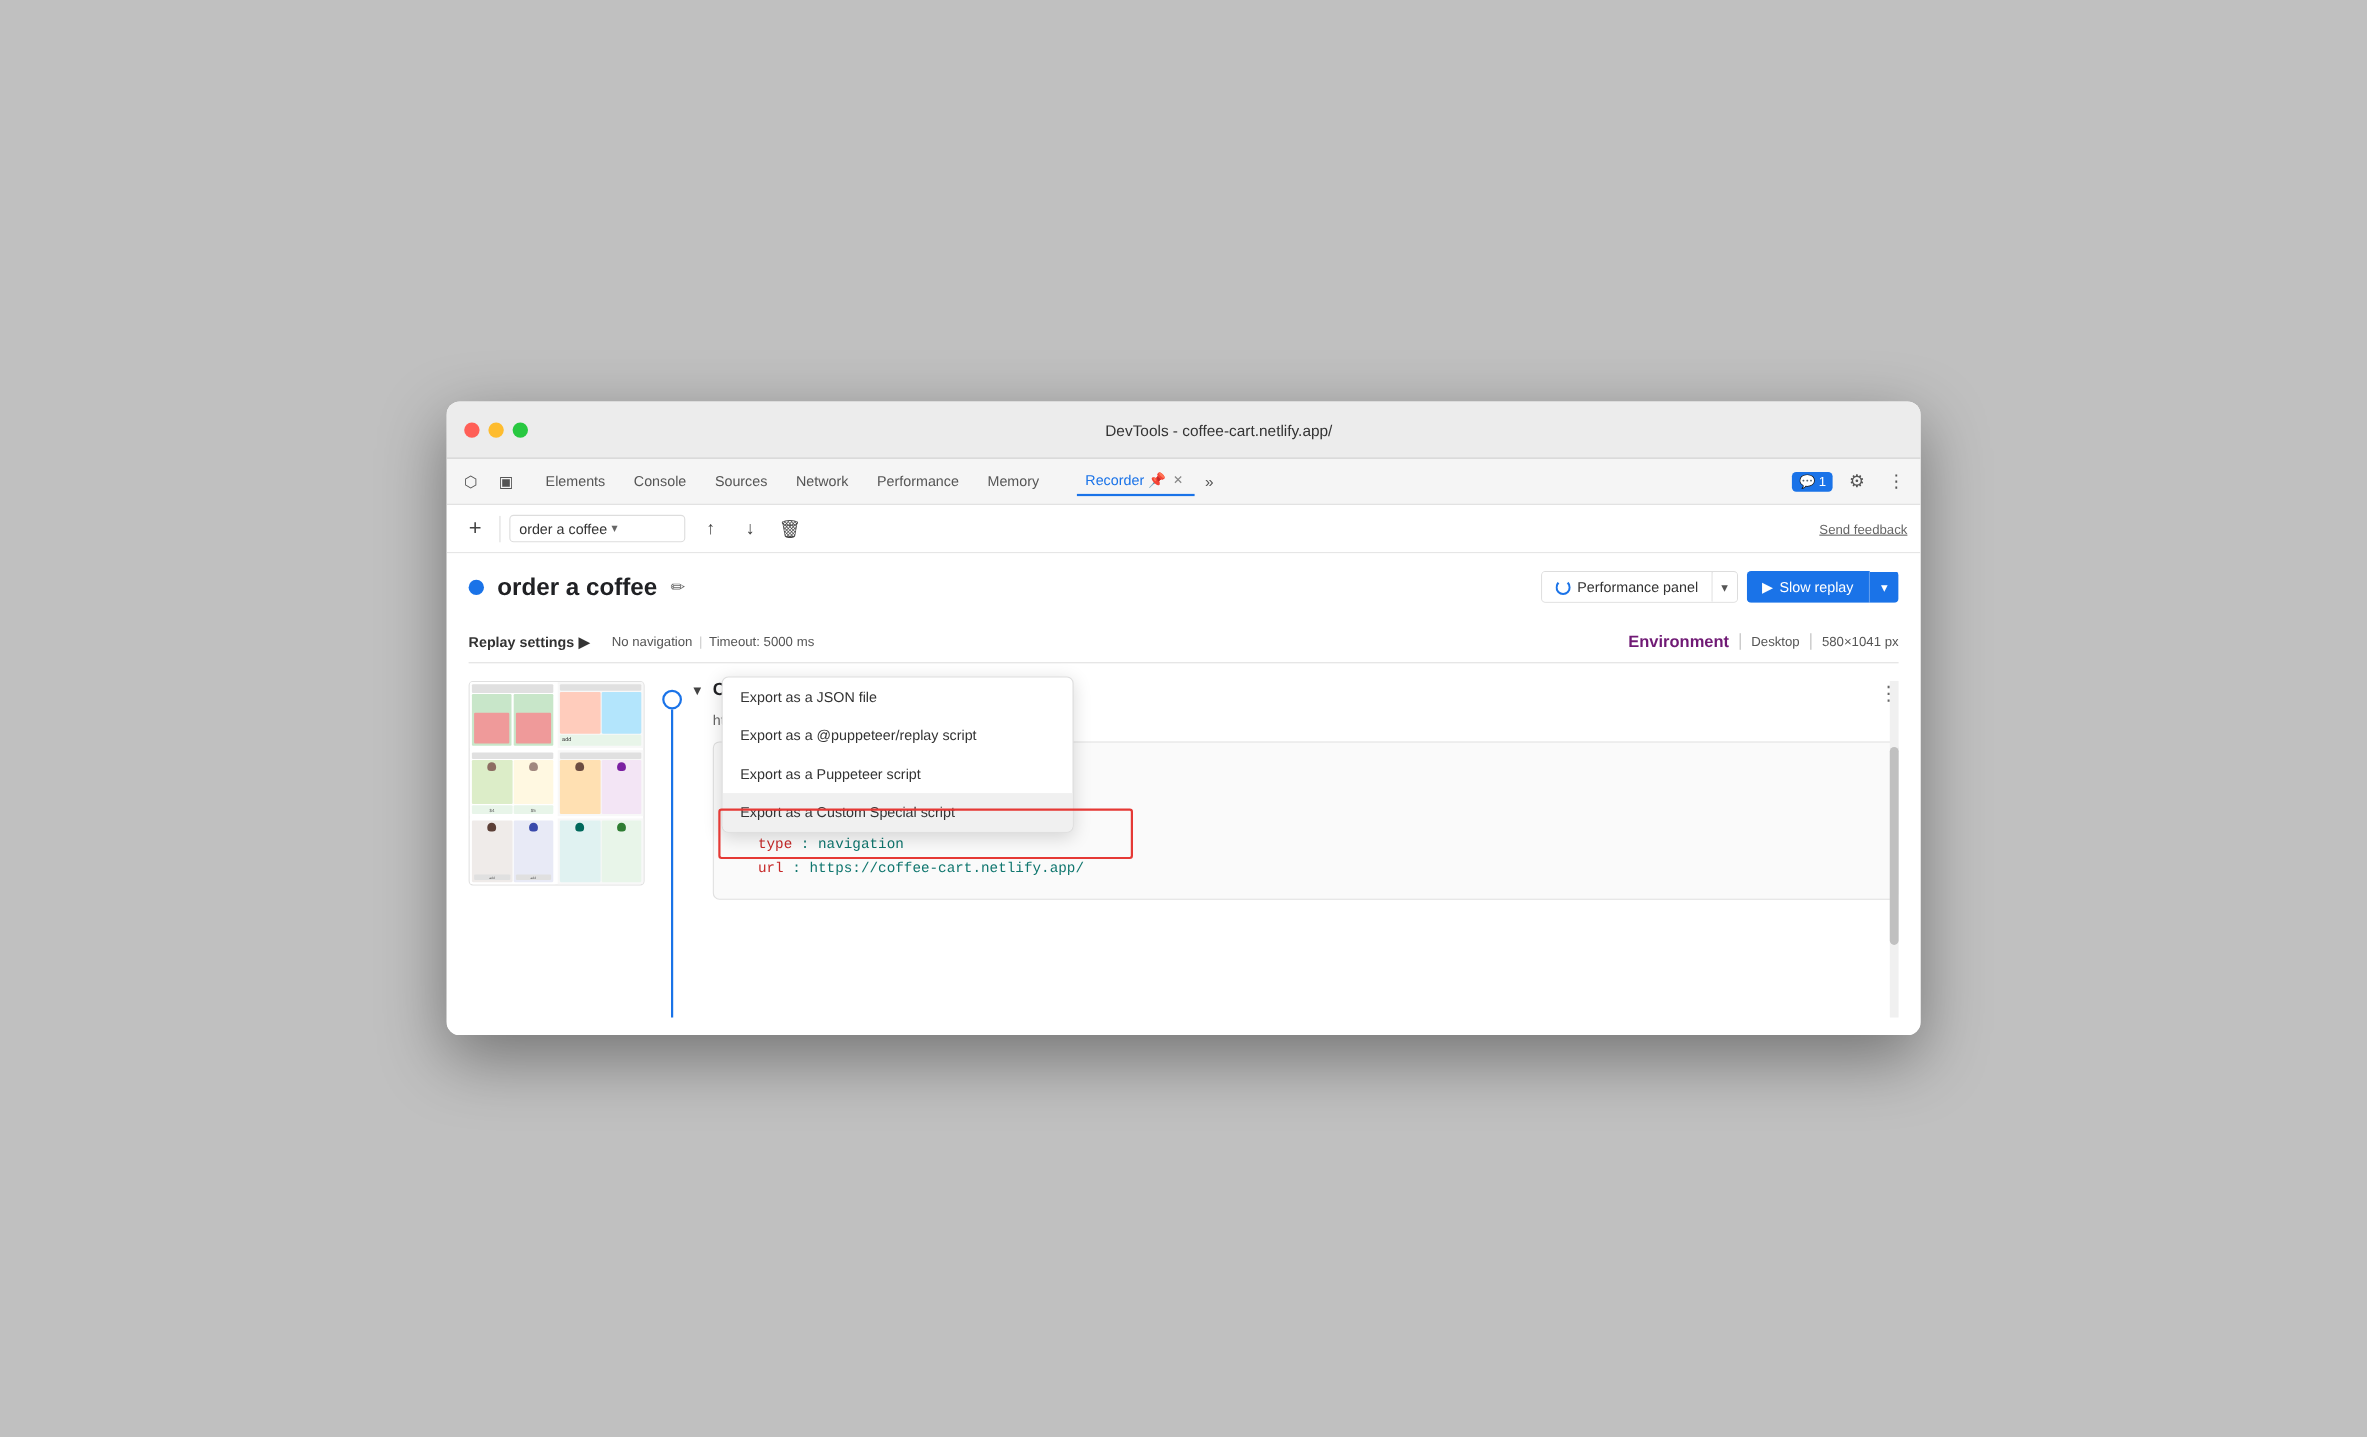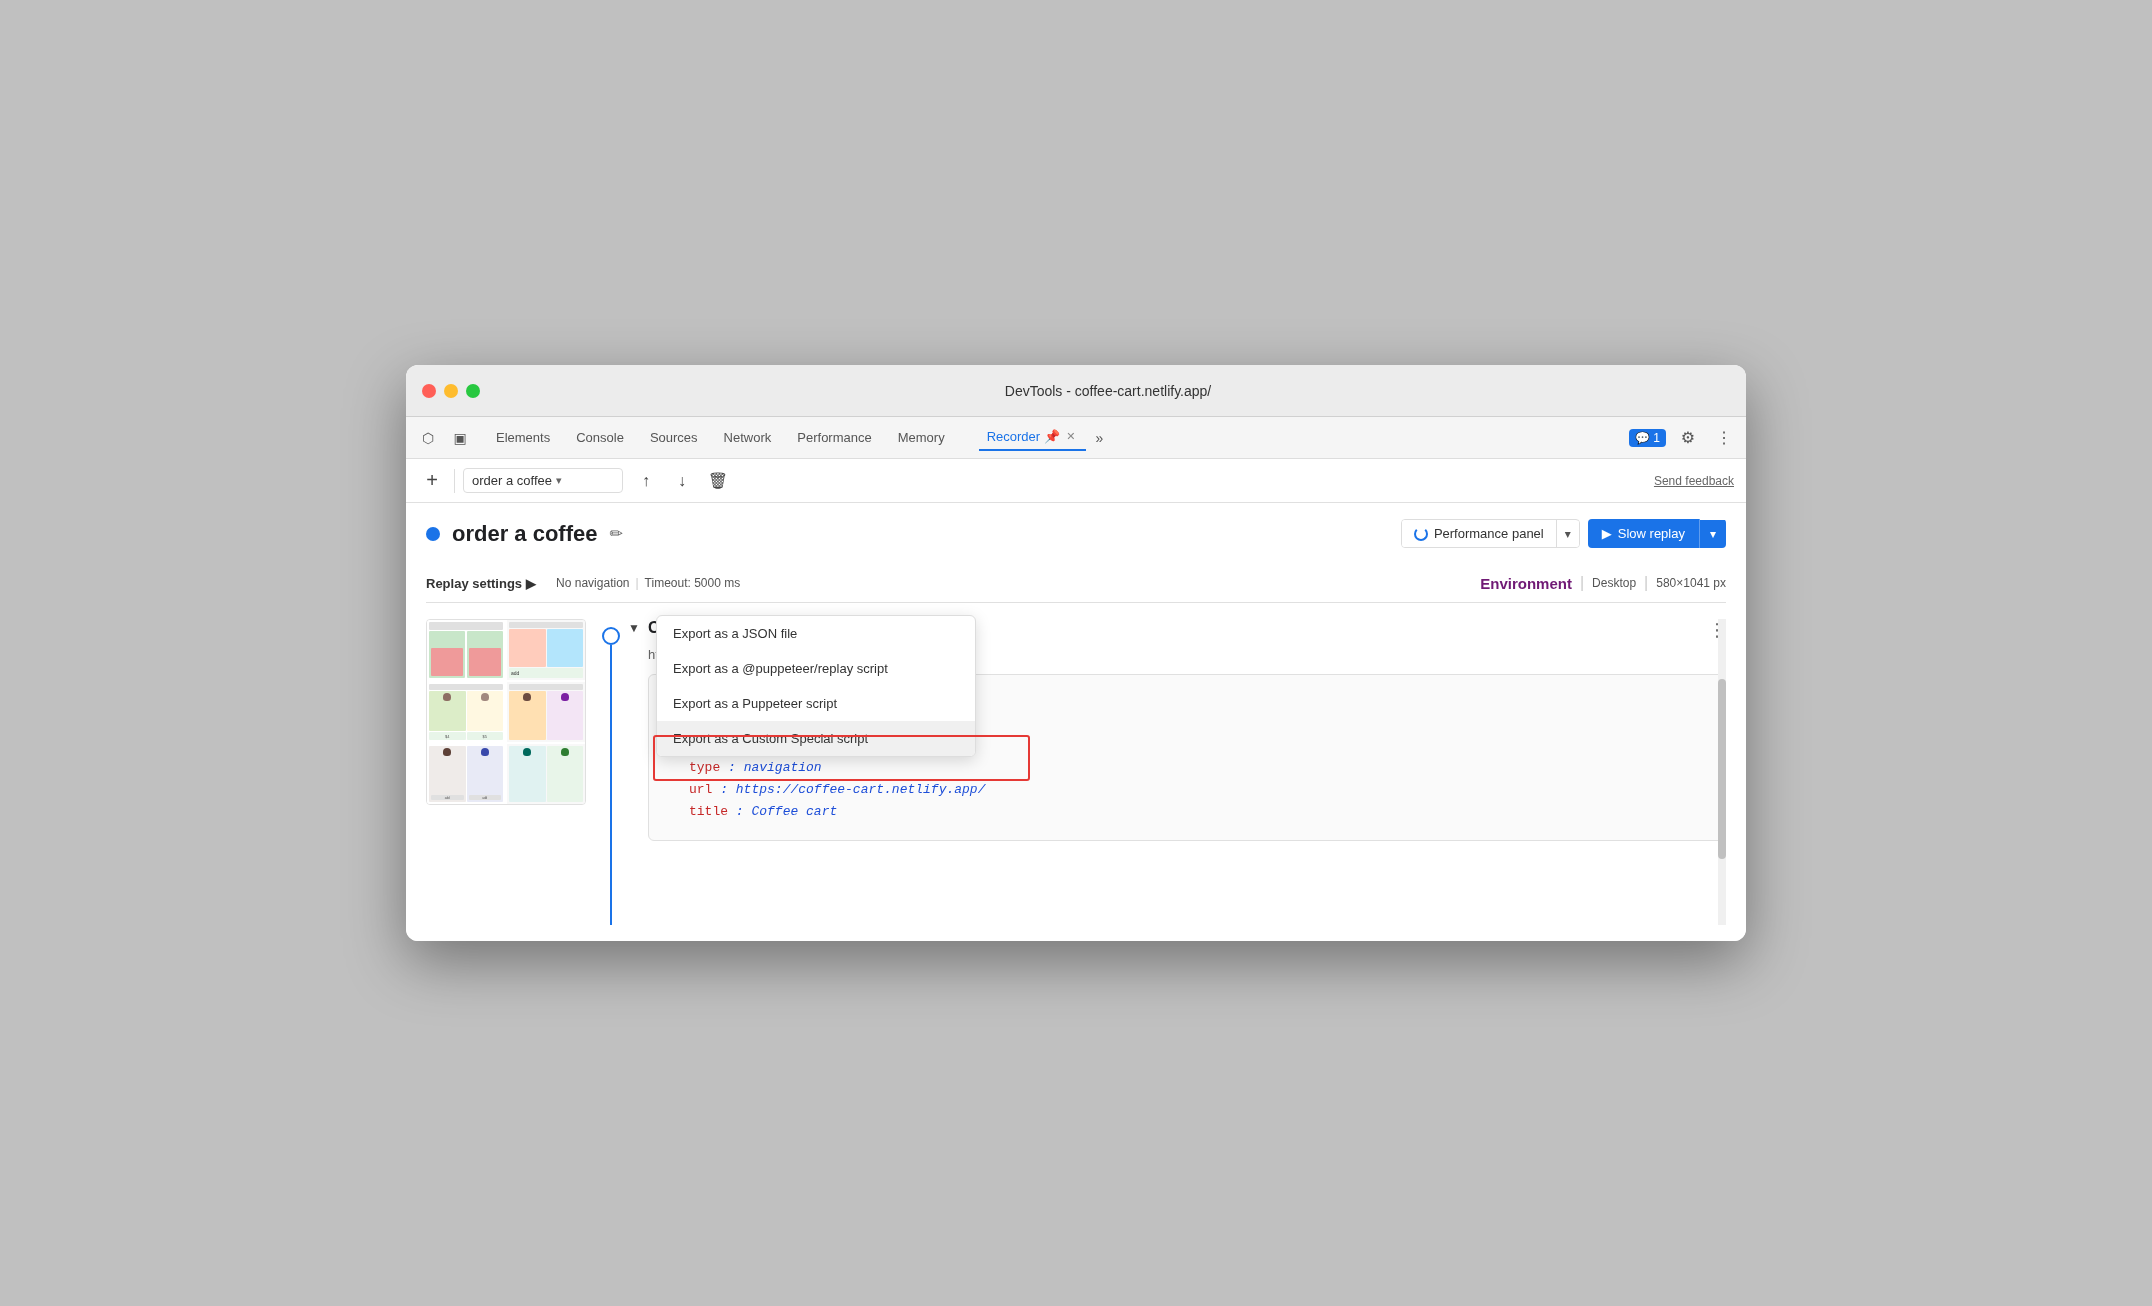--- a/index.html
+++ b/index.html
@@ -476,21 +476,21 @@
       background: #fafafa;
       border: 1px solid #e0e0e0;
       border-radius: 6px;
       padding: 16px;
       font-family: 'SF Mono', Monaco, 'Courier New', monospace;
       font-size: 13px;
       line-height: 1.7;
       margin-left: 20px;
     }
     .code-key { color: #c62828; }
-    .code-value { color: #1d4ed8; font-style: italic; }
+    .code-value { color: #0f766e; }
     .code-indent { padding-left: 24px; }
 
     
     .scrollbar-track {
       position: absolute;
       right: 0;
       top: 0;
       bottom: 0;
       width: 8px;
       background: #f0f0f0;
@@ -746,24 +746,20 @@
               <span class="code-value">:</span>
             </div>
             <div class="code-indent">
               <span class="code-key">type</span>
               <span class="code-value">: navigation</span>
             </div>
             <div class="code-indent">
               <span class="code-key">url</span>
               <span class="code-value">: https://coffee-cart.netlify.app/</span>
             </div>
-            <div class="code-indent">
-              <span class="code-key">title</span>
-              <span class="code-value">: Coffee cart</span>
-            </div>
           </div>
         </div>
 
         <div class="scrollbar-track">
           <div class="scrollbar-thumb"></div>
         </div>
       </div>
     </div>
   </div>
 </div>

